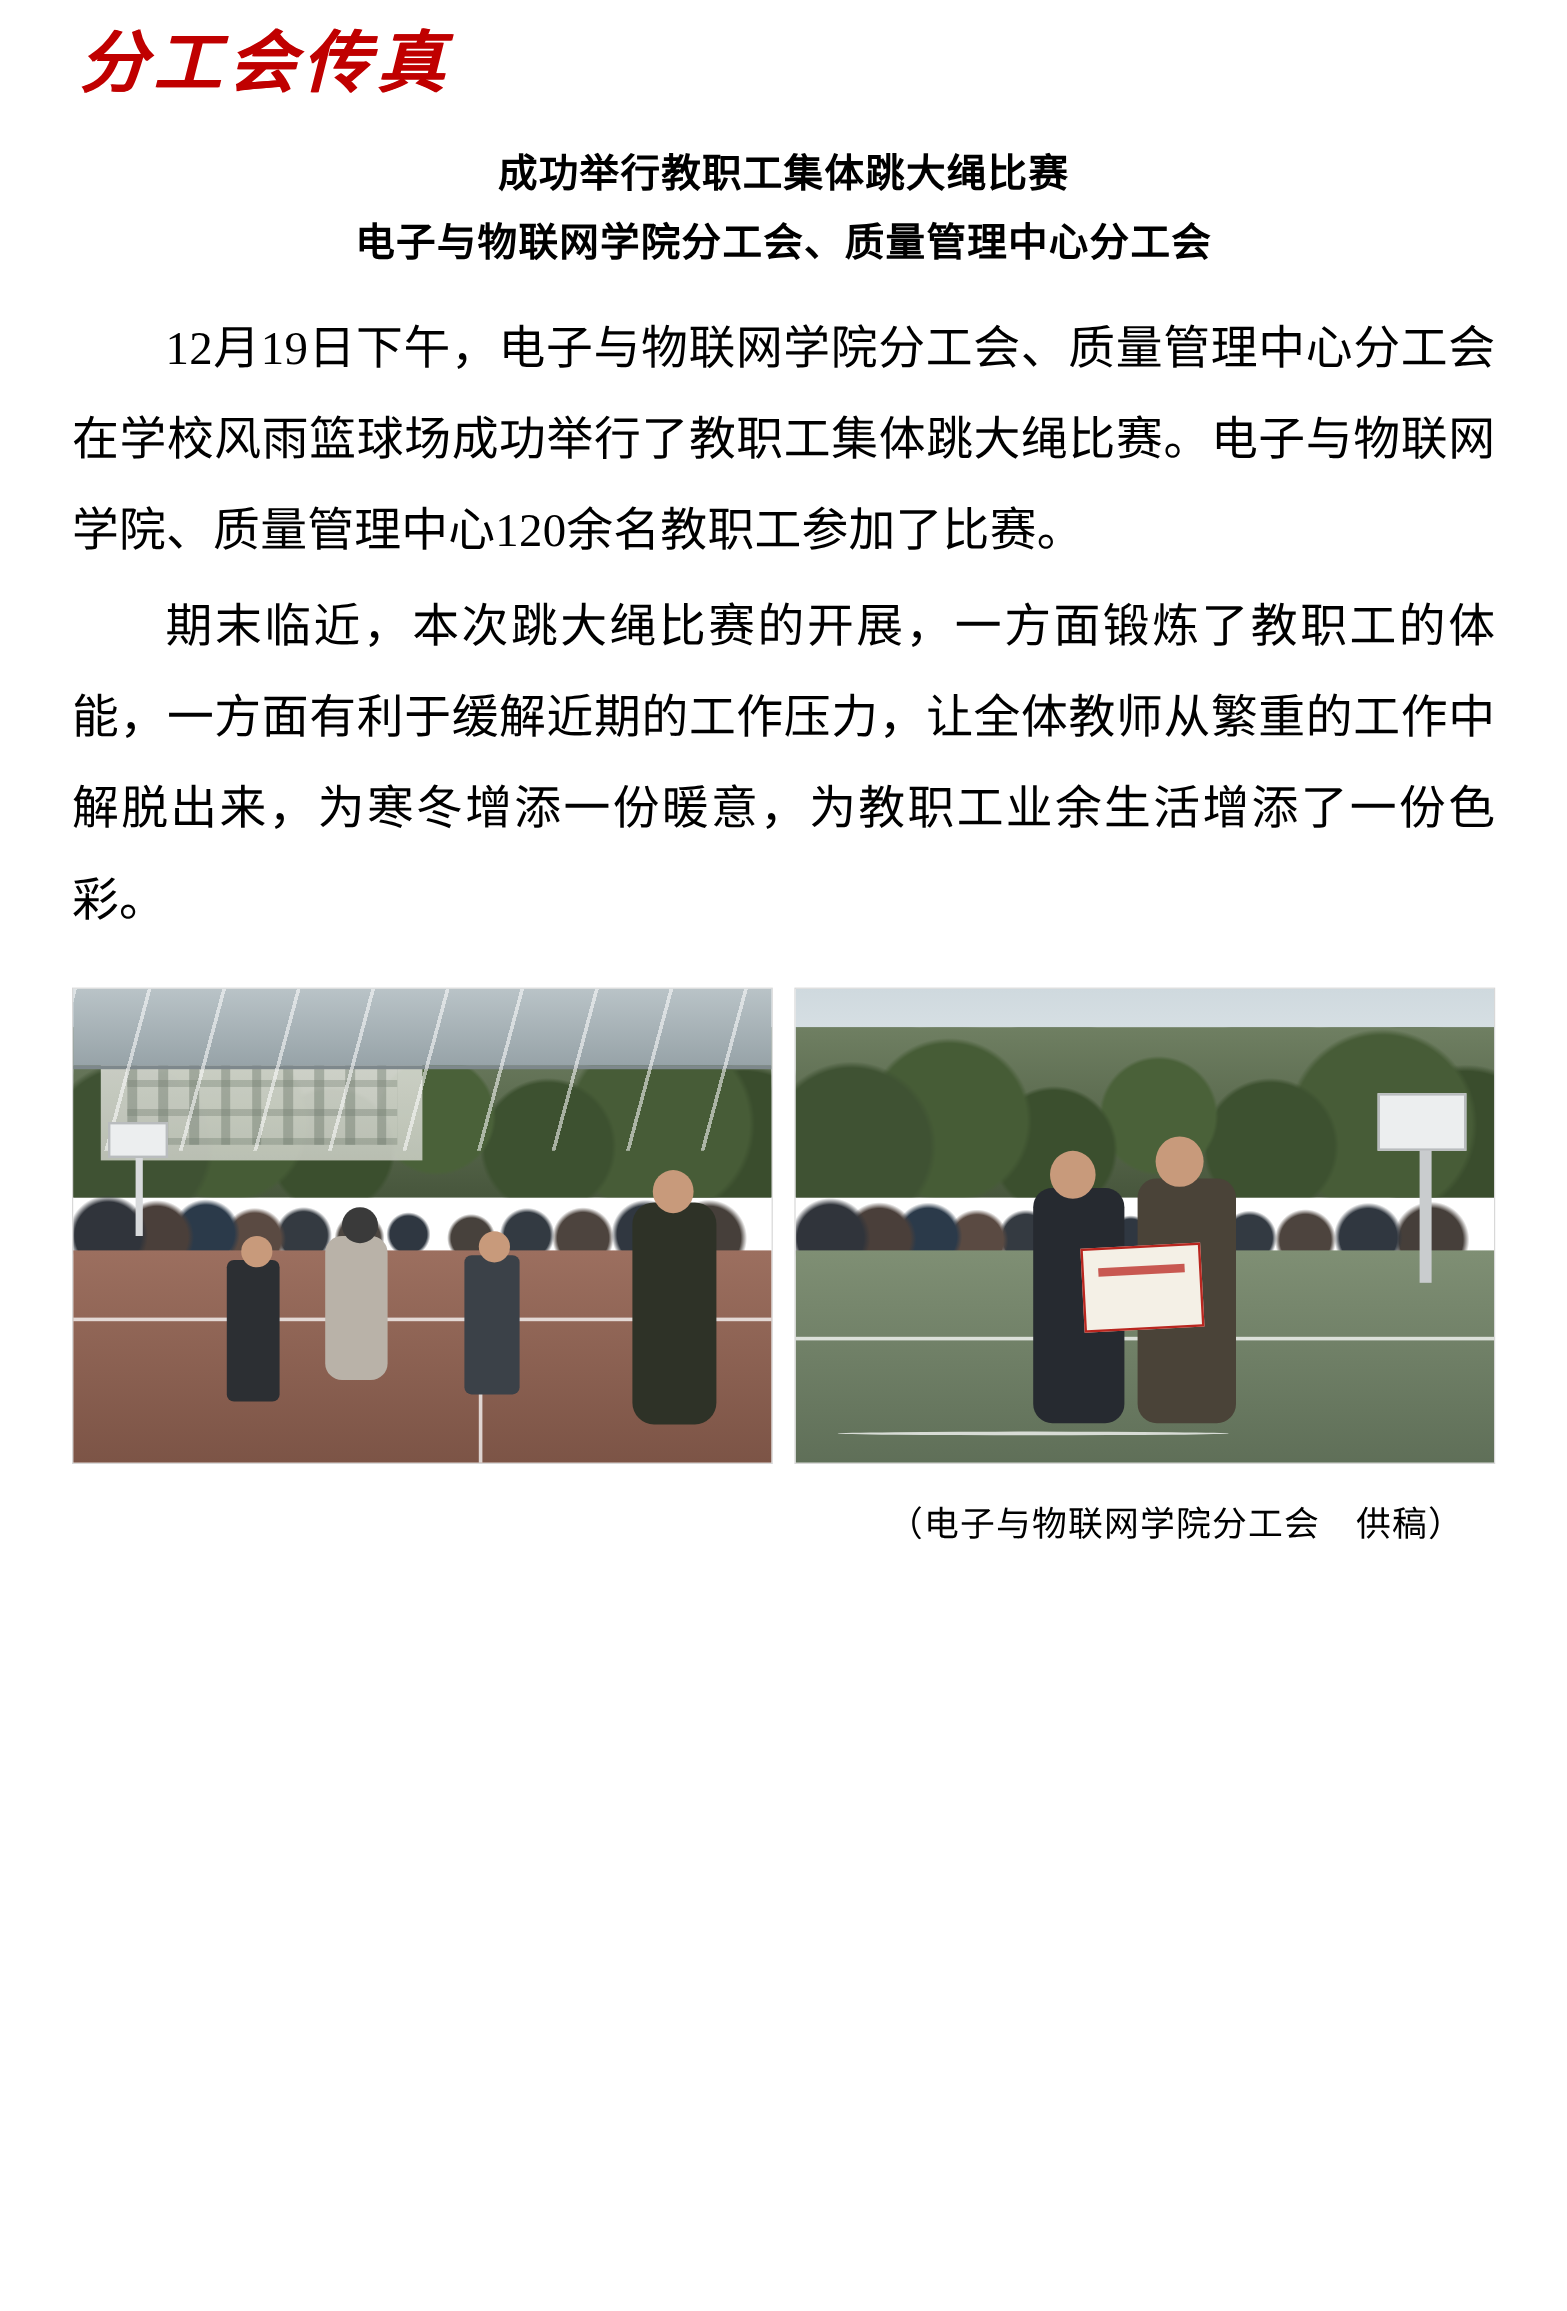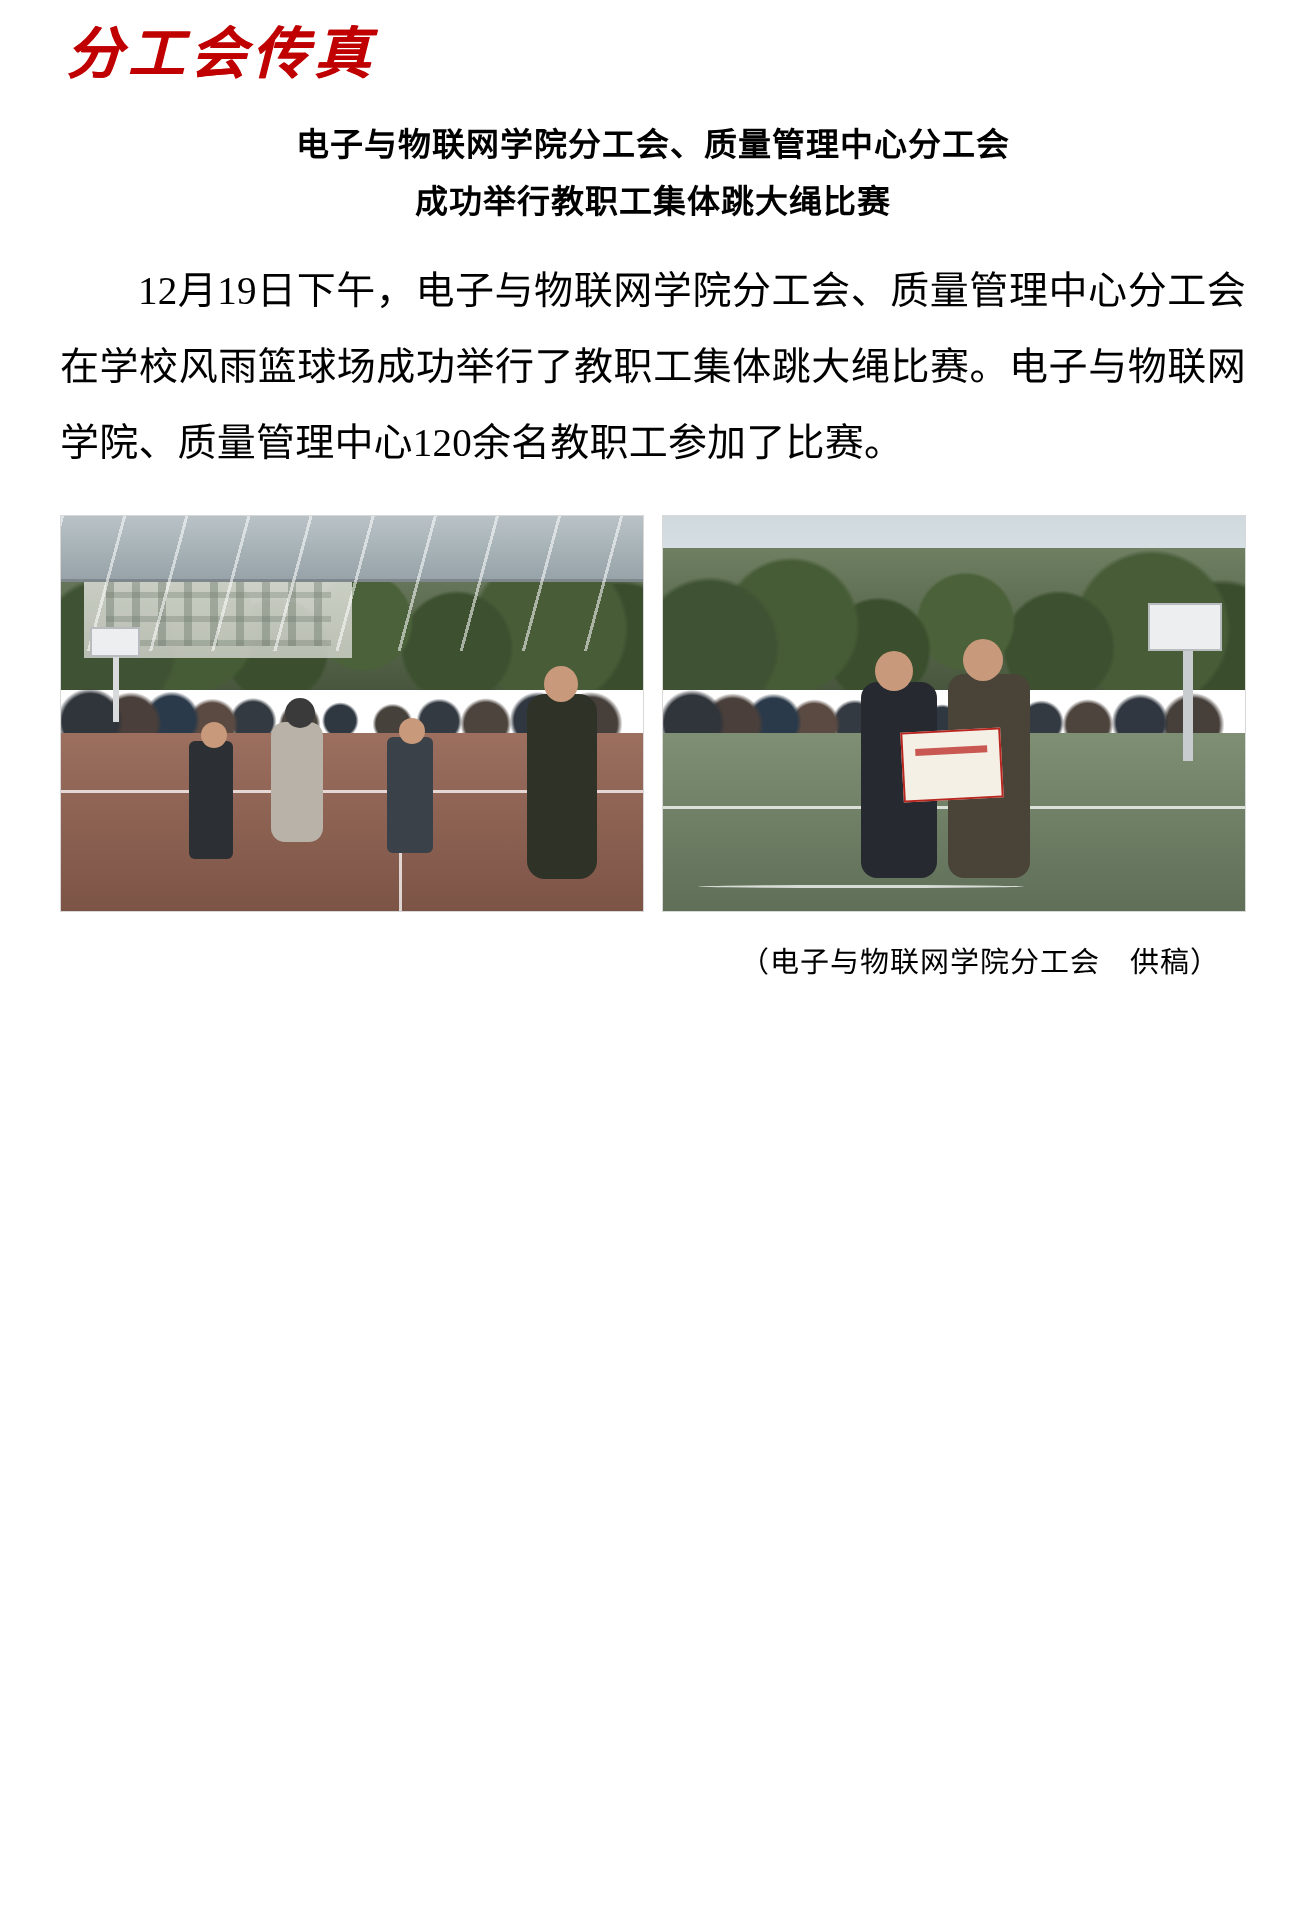--- a/index.html
+++ b/index.html
@@ -167,26 +167,27 @@
   }
 </style>
 </head>
 <body>
 
 <div class="page">
 
   <div class="masthead">分工会传真</div>
 
   <div class="title-block">
+    <div class="title-line">成功举行教职工集体跳大绳比赛</div>
     <div class="title-line">电子与物联网学院分工会、质量管理中心分工会</div>
-    <div class="title-line">成功举行教职工集体跳大绳比赛</div>
   </div>
 
   <div class="body-block">
     <p class="para">12月19日下午，电子与物联网学院分工会、质量管理中心分工会在学校风雨篮球场成功举行了教职工集体跳大绳比赛。电子与物联网学院、质量管理中心120余名教职工参加了比赛。</p>
+    <p class="para">期末临近，本次跳大绳比赛的开展，一方面锻炼了教职工的体能，一方面有利于缓解近期的工作压力，让全体教师从繁重的工作中解脱出来，为寒冬增添一份暖意，为教职工业余生活增添了一份色彩。</p>
   </div>
 
   <div class="photo-row">
 
     <div class="photo">
       <div class="sky"></div>
       <div class="trees"></div>
       <div class="building"></div>
       <div class="roof"></div>
       <div class="roof-beams"></div>

